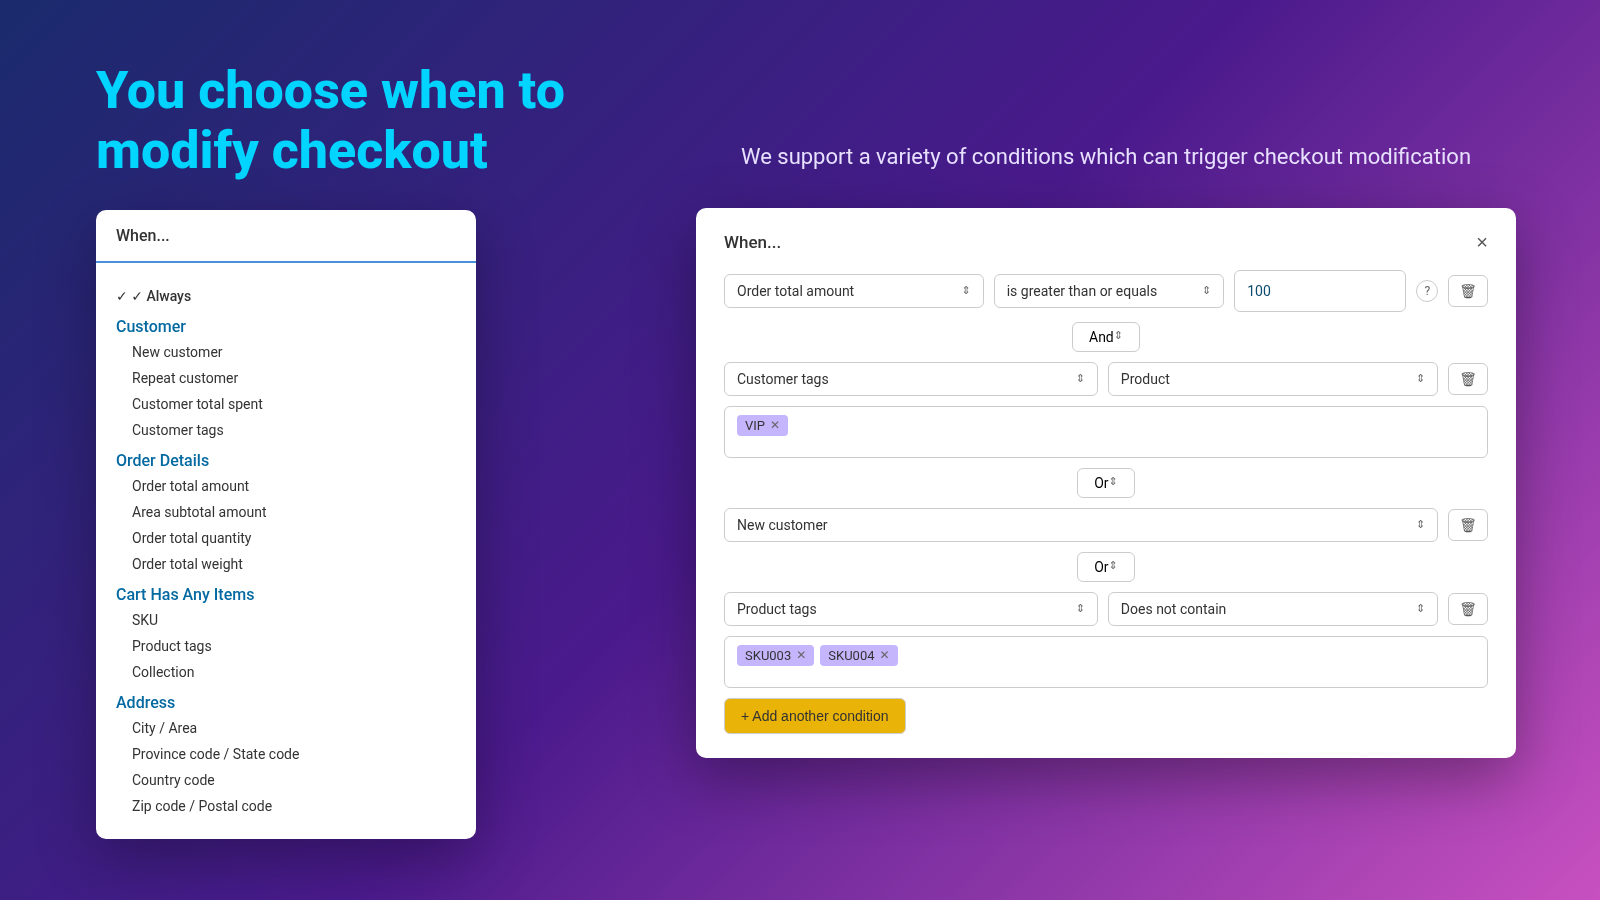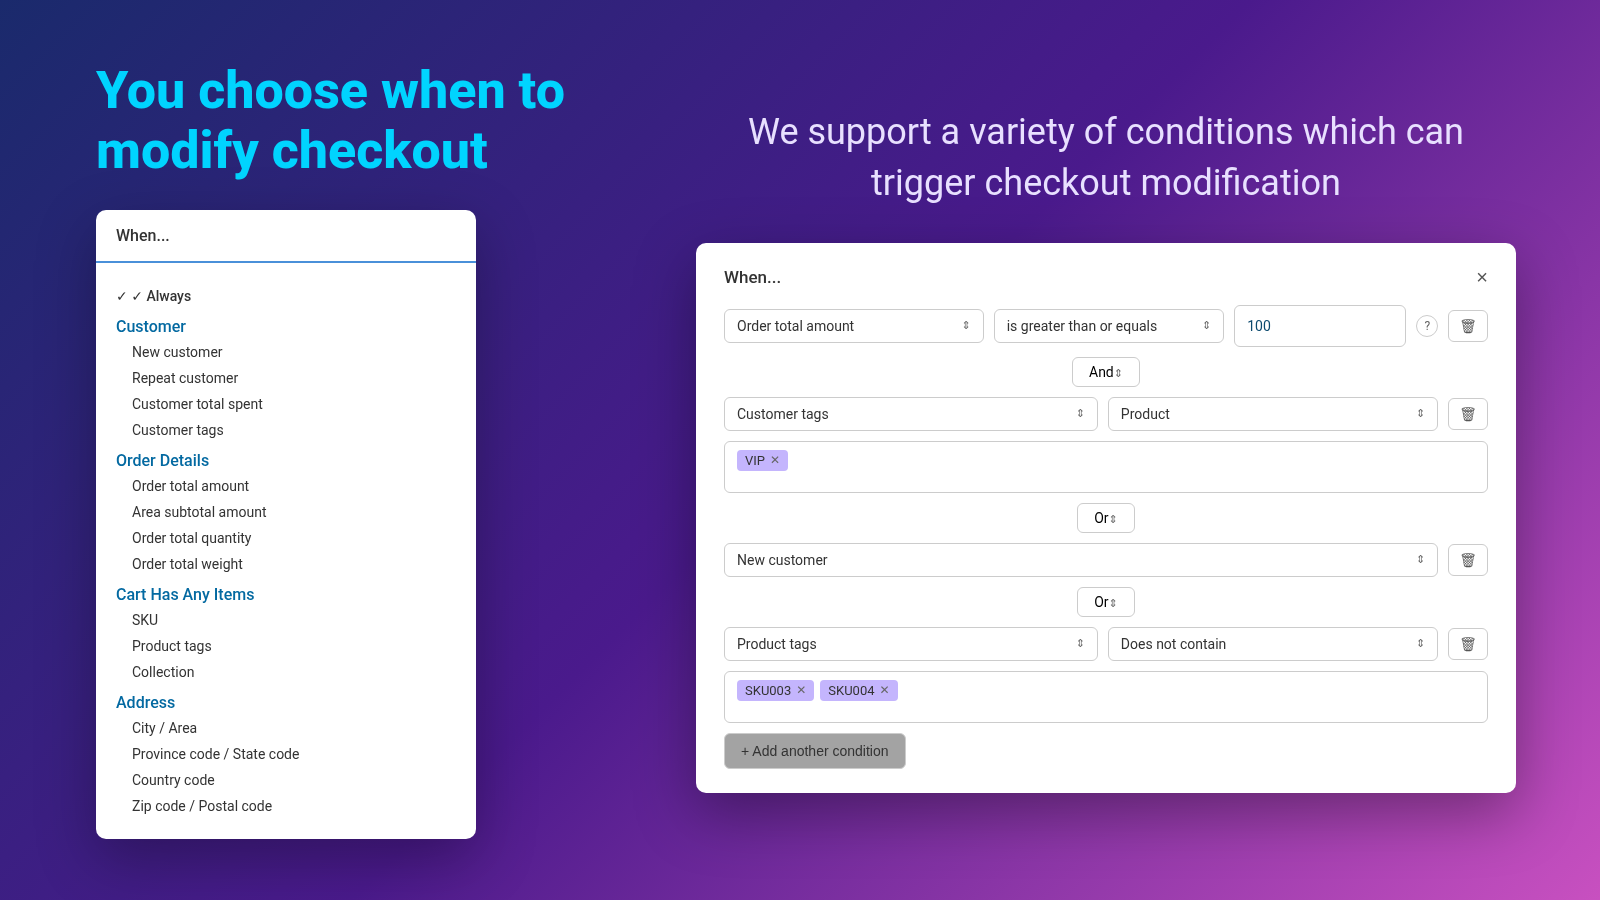--- a/index.html
+++ b/index.html
@@ -91,21 +91,21 @@
 
     
     .right-section {
       flex: 1;
       display: flex;
       flex-direction: column;
       gap: 0;
     }
 
     .right-heading {
-      font-size: 36px;
+      font-size: 22px;
       color: #e8e0ff;
       text-align: center;
       line-height: 1.4;
       margin-bottom: 35px;
     }
 
     .modal-card {
       background: white;
       border-radius: 10px;
       box-shadow: 0 20px 60px rgba(0,0,0,0.35);
@@ -188,21 +188,21 @@
     }
 
     .connector-select {
       border: 1px solid #ccc;
       border-radius: 6px;
       padding: 6px 16px;
       font-size: 14px;
       background: white;
       cursor: pointer;
       display: flex;
-      align-items: flex-end;
+      align-items: flex-start;
     }
 
     .tag-input-area {
       border: 1px solid #ccc;
       border-radius: 6px;
       padding: 8px 12px;
       min-height: 52px;
       display: flex;
       flex-wrap: wrap;
       gap: 6px;
@@ -236,21 +236,21 @@
       align-items: center;
       justify-content: center;
       font-size: 12px;
       color: #666;
       cursor: pointer;
       flex-shrink: 0;
     }
 
     .add-condition-btn {
       border: 1px solid #ccc;
-      background: #a3a3a3;
+      background: #eab308;
       border-radius: 6px;
       padding: 9px 16px;
       font-size: 14px;
       color: #333;
       cursor: pointer;
       display: flex;
       align-items: center;
       gap: 6px;
       margin-top: 6px;
     }

